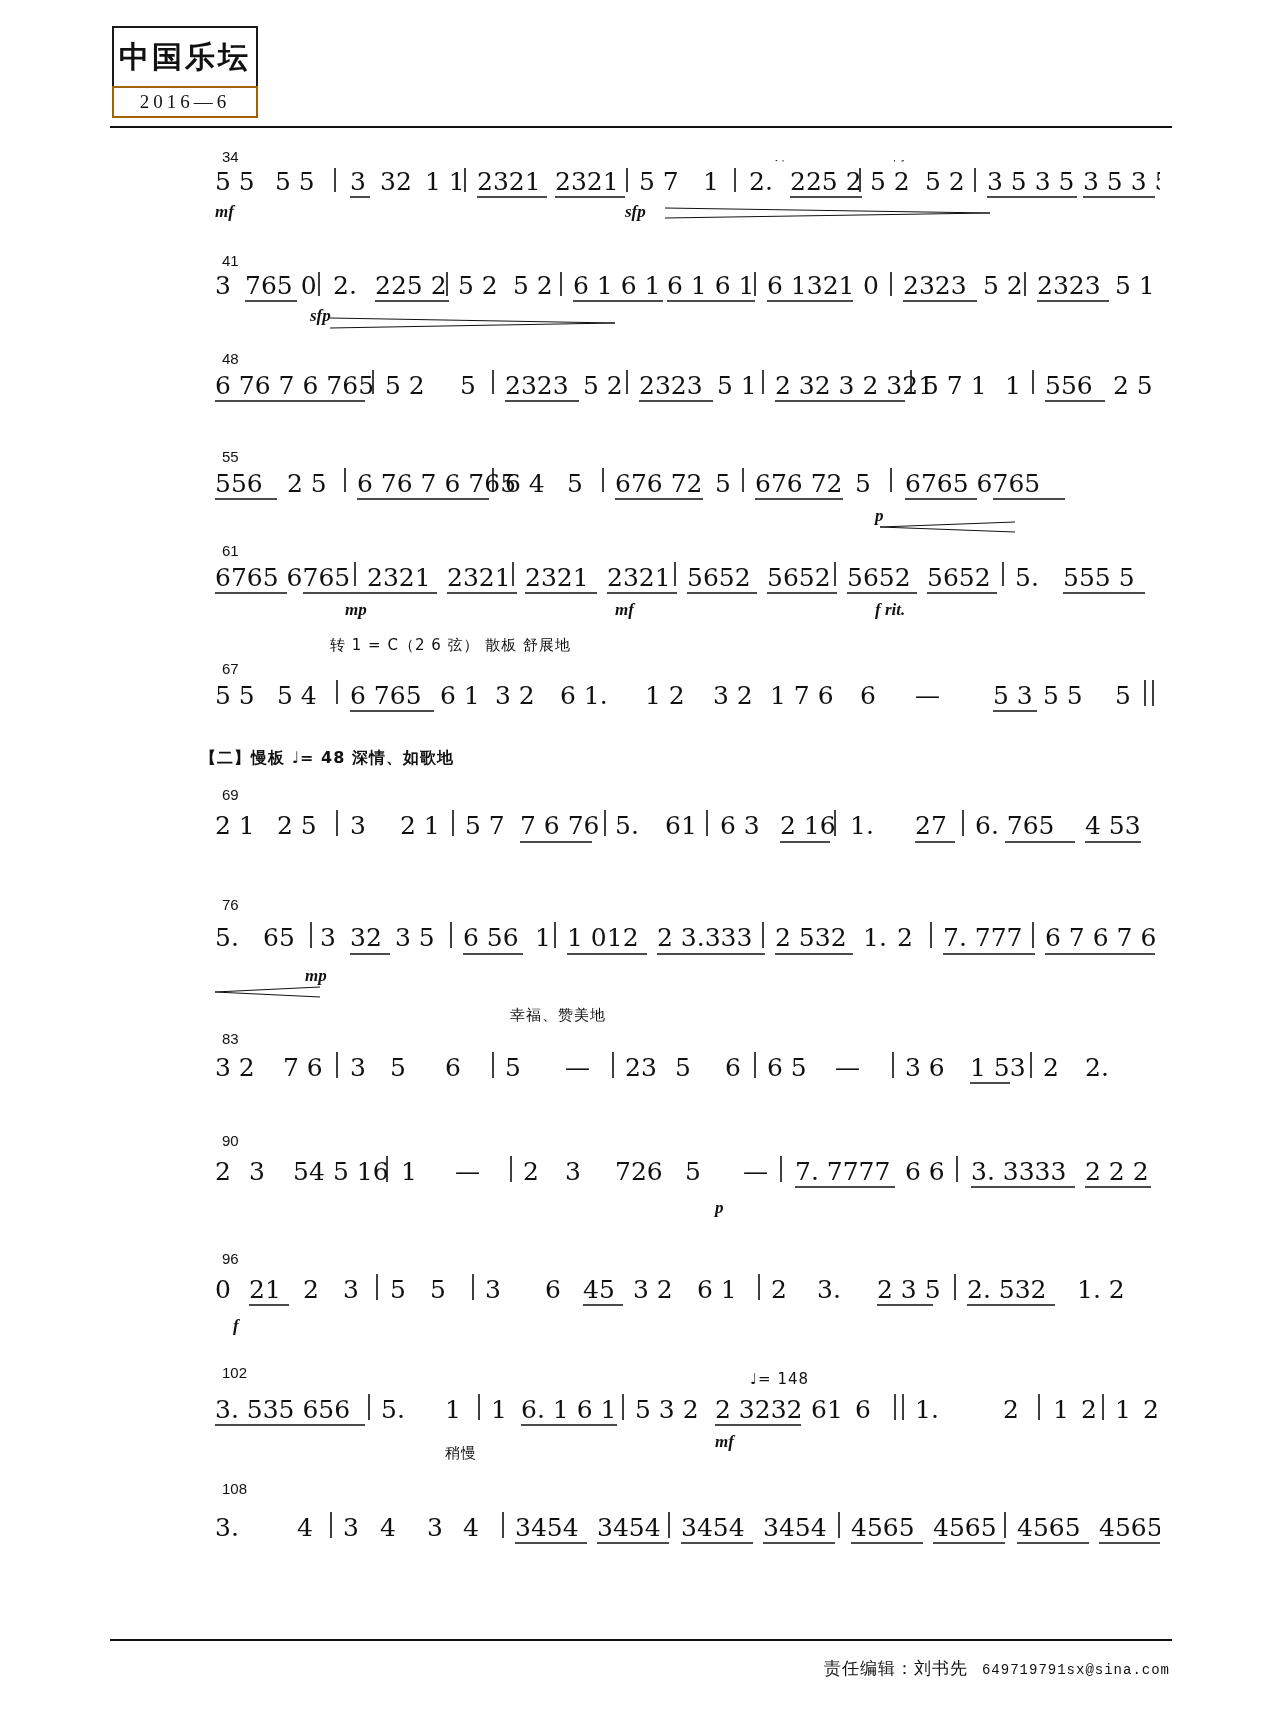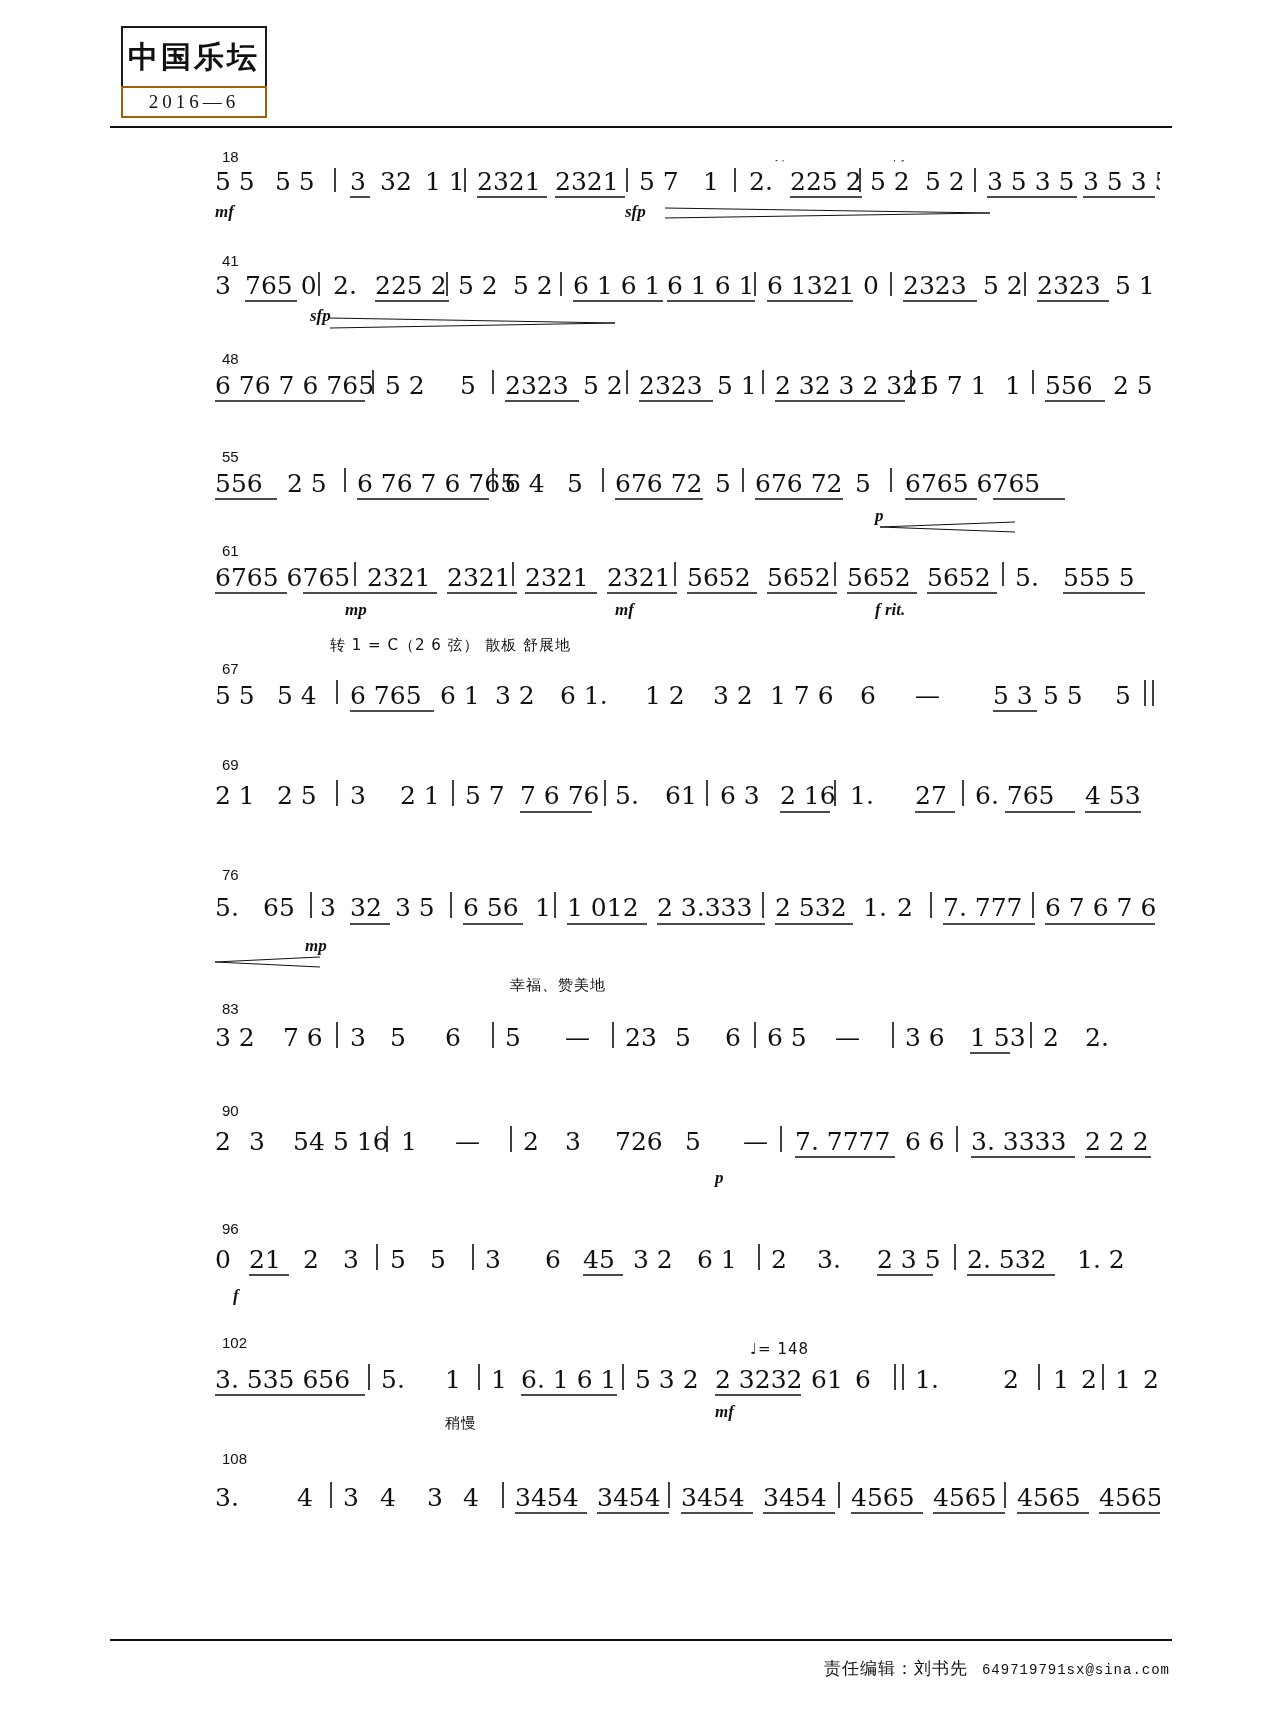--- a/index.html
+++ b/index.html
@@ -18,21 +18,21 @@
 
   
   .page-header {
     position: absolute;
     left: 0; top: 0;
     width: 1280px;
     height: 132px;
   }
   .logo-box {
     position: absolute;
-    left: 121px;
+    left: 112px;
     top: 26px;
     width: 146px;
     height: 92px;
   }
   .logo-title {
     position: absolute;
     left: 0; top: 0;
     width: 146px;
     height: 60px;
     border: 2px solid #1a1a1a;
@@ -171,21 +171,21 @@
   <div class="logo-box">
     <div class="logo-title">中国乐坛</div>
     <div class="logo-year">2016—6</div>
   </div>
   <div class="header-rule"></div>
 </div>
 
 <div class="score">
 
   <div class="system" style="height:104px;">
-    <div class="bar-number" style="top:16px;">18</div>
+    <div class="bar-number" style="top:16px;">34</div>
     <div style="position:absolute;left:215px;top:28px;width:945px;height:60px;">
       <svg class="svg-layer" width="945" height="60" viewBox="0 0 945 60">
         <g font-family="DejaVu Serif, serif" font-size="25" fill="#111">
           <text x="0" y="30">5 5</text>
             <text x="60" y="30">5 5</text>
           <text x="135" y="30">3</text>
             <text x="165" y="30">32</text>
             <text x="210" y="30">1 1</text>
           <text x="262" y="30">2321</text>
             <text x="340" y="30">2321</text>
@@ -373,20 +373,23 @@
           <path d="M930 6 v26 M938 6 v26"></path>
         </g>
         <g font-family="Liberation Serif, serif" font-style="italic" font-size="15" fill="#111">
           <text x="196" y="-4">tr</text>
             <text x="318" y="-4">tr</text>
         </g>
       </svg>
     </div>
   </div>
 
+  <div class="system" style="height:30px;">
+    <div class="section-label" style="position:absolute;left:200px;top:0;">【二】慢板 ♩= 48  深情、如歌地</div>
+  </div>
 
   <div class="system" style="height:110px;text-align:right;">
     <div class="bar-number" style="top:8px;">69</div>
     <div style="position:absolute;left:215px;top:24px;width:945px;height:66px;">
       <svg class="svg-layer" width="945" height="66" viewBox="0 0 945 66">
         <g font-family="DejaVu Serif, serif" font-size="25" fill="#111">
           <text x="0" y="32">2 1</text>
             <text x="62" y="32">2 5</text>
           <text x="135" y="32">3</text>
             <text x="185" y="32">2 1</text>

